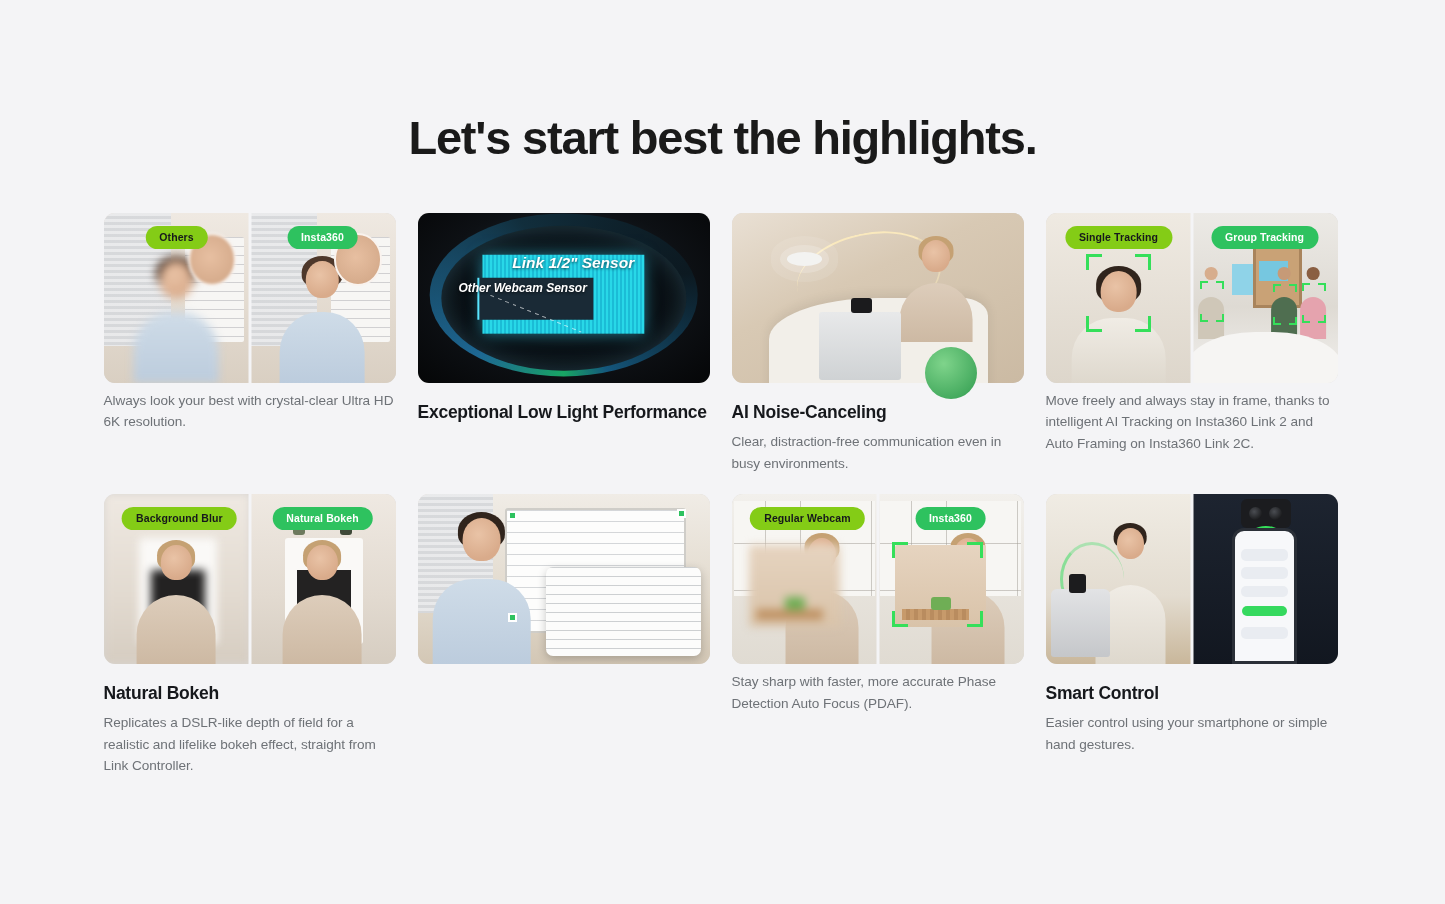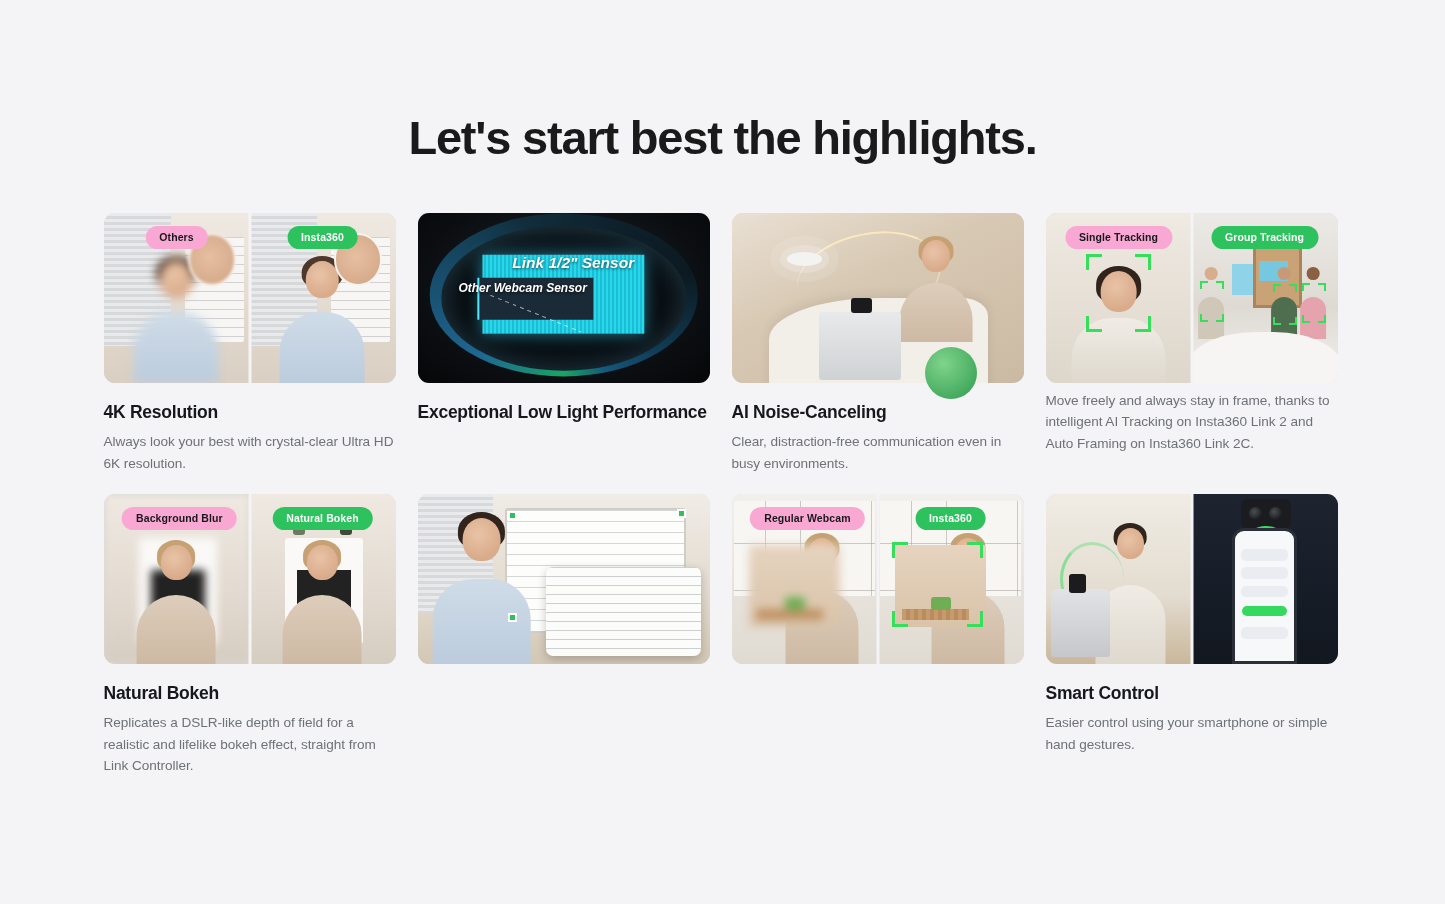--- a/index.html
+++ b/index.html
@@ -59,21 +59,21 @@
     position: absolute; top: 13px; left: 50%;
     transform: translateX(-50%);
     padding: 5px 14px 6px 14px;
     border-radius: 40px;
     font-size: 10.5px;
     font-weight: 700;
     white-space: nowrap;
     letter-spacing: 0.1px;
     z-index: 10;
   }
-  .badge.light { background: #f9a8d4; color: #16181c; }
+  .badge.light { background: #84cc16; color: #16181c; }
   .badge.green { background: #2ec25f; color: #ffffff; }
 
   .card-title {
     margin-top: 18px;
     font-size: 17.5px;
     font-weight: 700;
     color: #16181c;
     line-height: 1.32;
     letter-spacing: -0.25px;
   }
@@ -415,21 +415,20 @@
               <div class="hair"></div>
                 <div class="head"></div>
                 <div class="torso"></div>
             </div>
           </div>
         </div>
         <div class="divider"></div>
         <div class="badge light" style="left:25%">Others</div>
         <div class="badge green" style="left:75%">Insta360</div>
       </div>
-      <div class="card-title">4K Resolution</div>
       <div class="card-desc">Always look your best with crystal-clear Ultra HD 6K resolution.</div>
     </div>
 
     <div class="card">
       <div class="card-media">
         <div class="sensor-scene">
           <div class="wafer"></div>
           <div class="wafer-inner">
             <div class="die-big"></div>
             <div class="die-small"></div>
@@ -613,20 +612,21 @@
                 <span class="tr"></span>
                 <span class="bl"></span>
                 <span class="br"></span>
             </div>
           </div>
         </div>
         <div class="divider"></div>
         <div class="badge light" style="left:26%">Regular Webcam</div>
         <div class="badge green" style="left:75%">Insta360</div>
       </div>
+      <div class="card-desc">Stay sharp with faster, more accurate Phase Detection Auto Focus (PDAF).</div>
     </div>
 
     <div class="card">
       <div class="card-media">
         <div class="split">
           <div class="half">
             <div class="office-bg"></div>
             <div class="gesture-wave"></div>
             <div class="person" style="left:58%;width:46%;height:80%;">
               <div class="hair dark"></div>

